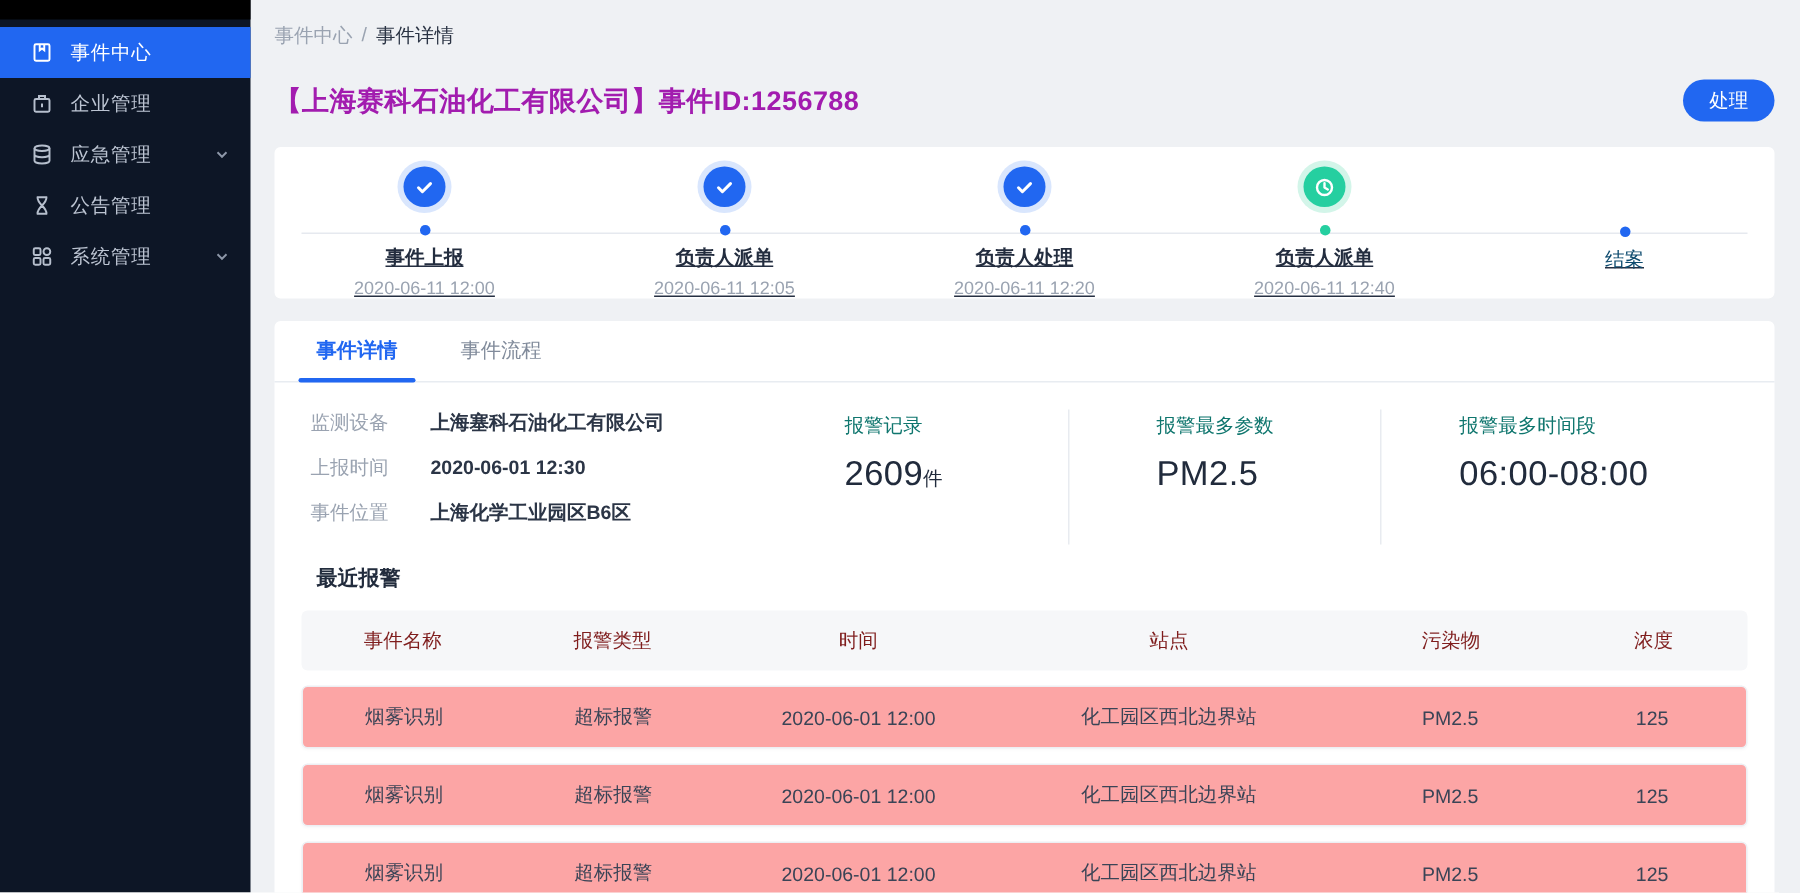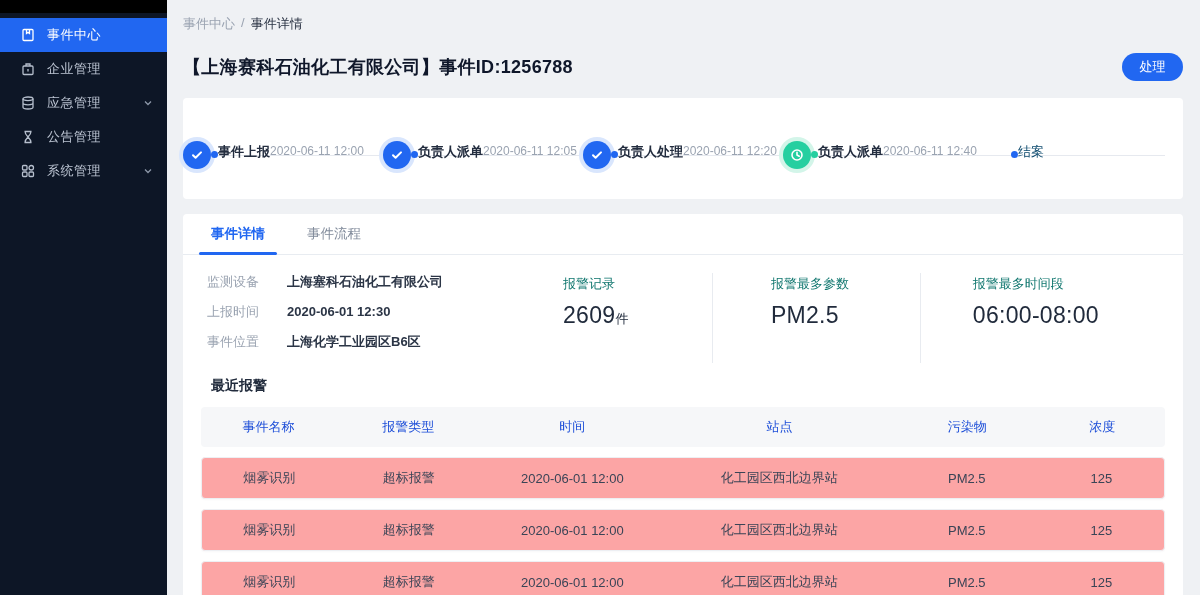--- a/index.html
+++ b/index.html
@@ -23,32 +23,32 @@
   .nav-item .lbl { flex:1; letter-spacing:.5px; }
   .chev { width:10px; height:10px; display:inline-flex; }
   .chev svg { width:10px; height:10px; stroke:#8d97a8; }
   
   .main { flex:1; padding:0 17px 0 16px; position:relative; }
   .breadcrumb { margin-top:15px; font-size:13px; display:flex; gap:6px; }
   .bc-parent { color:#9aa3b1; cursor:pointer; }
   .bc-sep { color:#9aa3b1; }
   .bc-current { color:#2b3444; }
   .title-row { margin-top:20px; display:flex; align-items:center; justify-content:space-between; }
-  .page-title { font-size:18px; font-weight:bold; color:#0f172a; letter-spacing:.3px; }
+  .page-title { font-size:18px; font-weight:bold; color:#a21caf; letter-spacing:.3px; }
   .btn-primary {
     background:#2167f1; color:#fff; border:none; border-radius:14px;
     width:61px; height:28px; font-size:13px; cursor:pointer;
     font-family:inherit;
   }
   .card { background:#fff; border-radius:4px; }
   
   .timeline-card { margin-top:17px; height:101px; position:relative; }
   .tl-line { position:absolute; left:18px; right:18px; top:57px; height:1px; background:#e6e9ef; }
   .steps { position:relative; display:flex; height:100%; }
-  .step { flex:1; display:flex; flex-direction:row; align-items:center; }
+  .step { flex:1; display:flex; flex-direction:column; align-items:center;text-decoration:underline; }
   .circle {
     width:28px; height:28px; border-radius:50%; margin-top:13px;
     display:flex; align-items:center; justify-content:center;
   }
   .circle svg { width:14px; height:14px; }
   .circle.done    { background:#2167f1; box-shadow:0 0 0 4px #d9e6fd; }
   .circle.current { background:#25cfa0; box-shadow:0 0 0 4px #d3f5e9; }
   .circle.ghost   { background:transparent; box-shadow:none; }
   .tl-dot { width:7px; height:7px; border-radius:50%; margin-top:12px; position:relative; z-index:1; }
   .tl-dot.blue  { background:#2167f1; }
@@ -78,21 +78,21 @@
   .stat + .stat { border-left:1px solid #e8ebf0; }
   .stat:nth-child(2) { padding-left:58px; }
   .stat:nth-child(3) { padding-left:52px; flex:1.25; }
   .stat-label { font-size:13px; color:#0f766e; }
   .stat-value { margin-top:9px; font-size:23px; color:#212b3c; letter-spacing:.3px; }
   .stat-unit { font-size:13px; color:#212b3c; }
   .section-title { font-size:14px; font-weight:bold; color:#222c3d; margin:10px 0 12px 28px; }
   .table { padding:0 18px; }
   .thead {
     height:40px; background:#f6f7f9; border-radius:4px;
-    display:flex; align-items:center; font-size:13px; color:#1d4ed8;
+    display:flex; align-items:center; font-size:13px; color:#7f1d1d;
   }
   .trow {
     height:42px; background:#fca5a5; border:1px solid #edeff3; border-radius:4px;
     display:flex; align-items:center; font-size:13px; color:#3a4456;
     margin-top:10px; box-shadow:0 1px 2px rgba(31,45,70,.03);
   }
   .cell { text-align:center; }
   .c0{width:14%;} .c1{width:15%;} .c2{width:19%;} .c3{width:24%;} .c4{width:15%;} .c5{width:13%;}
 </style>
 </head>

